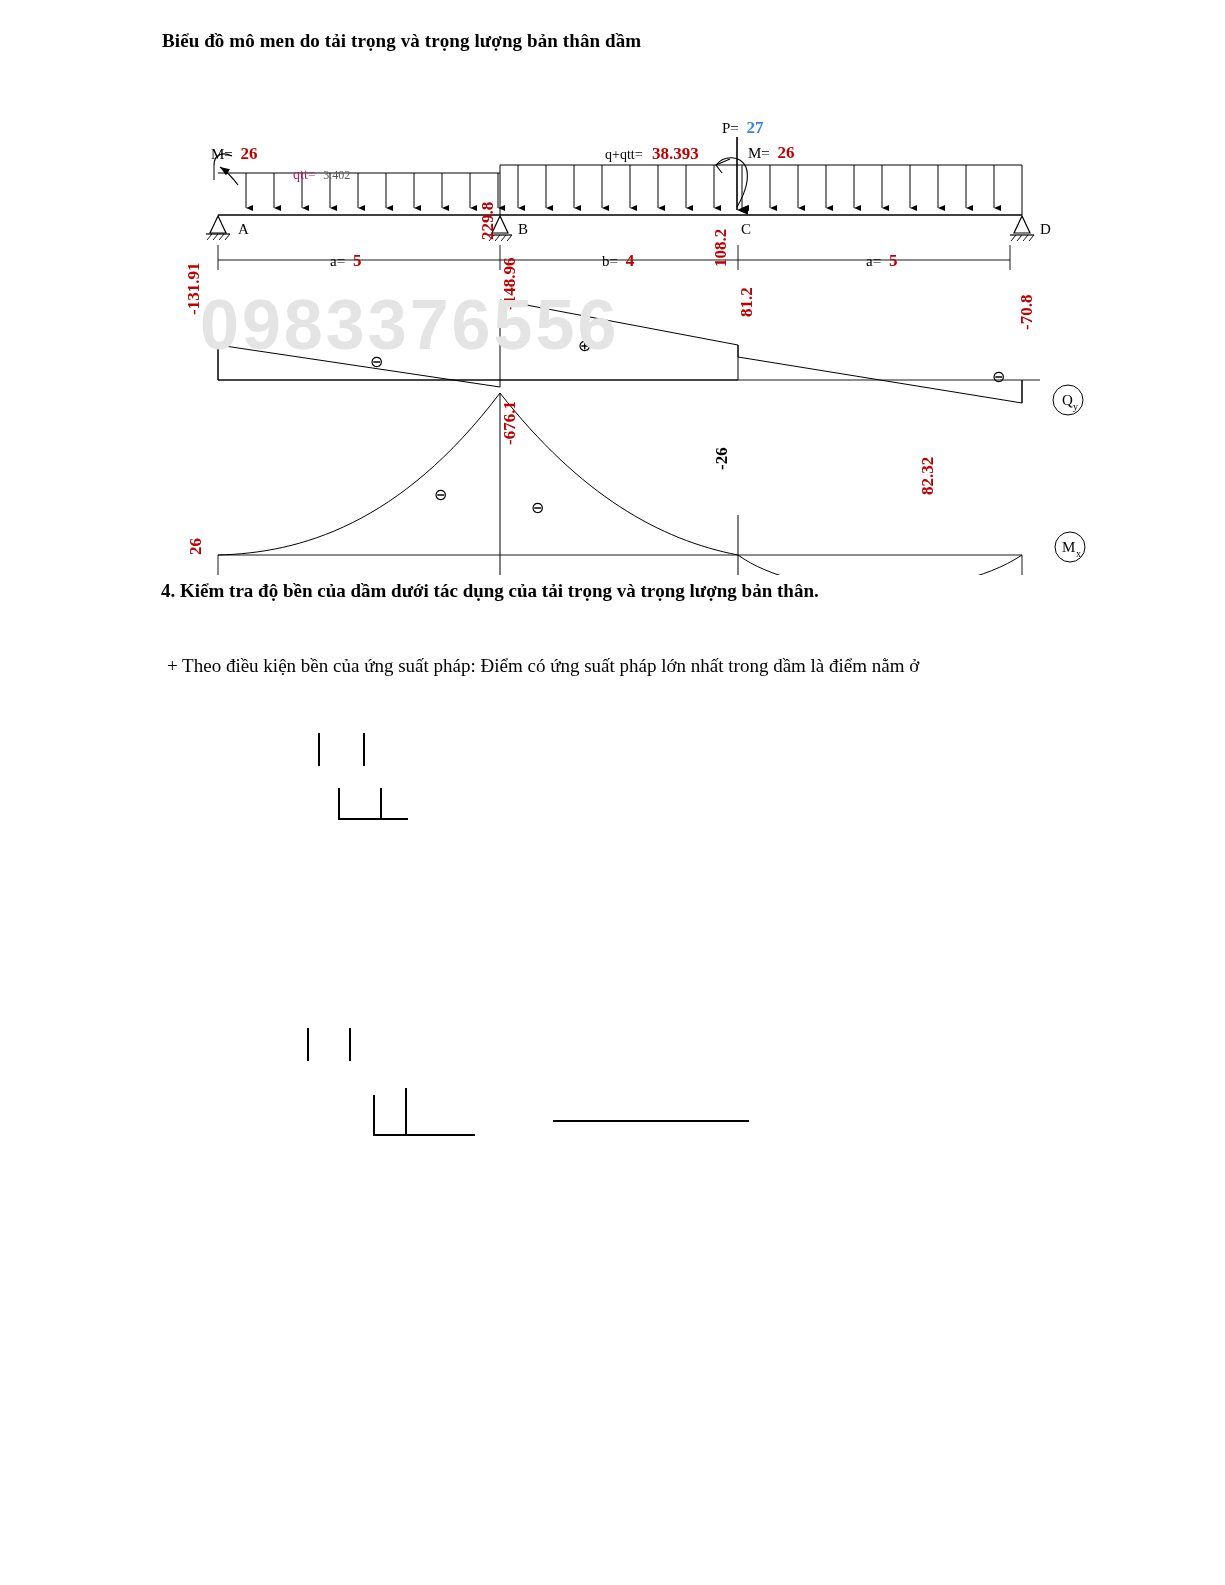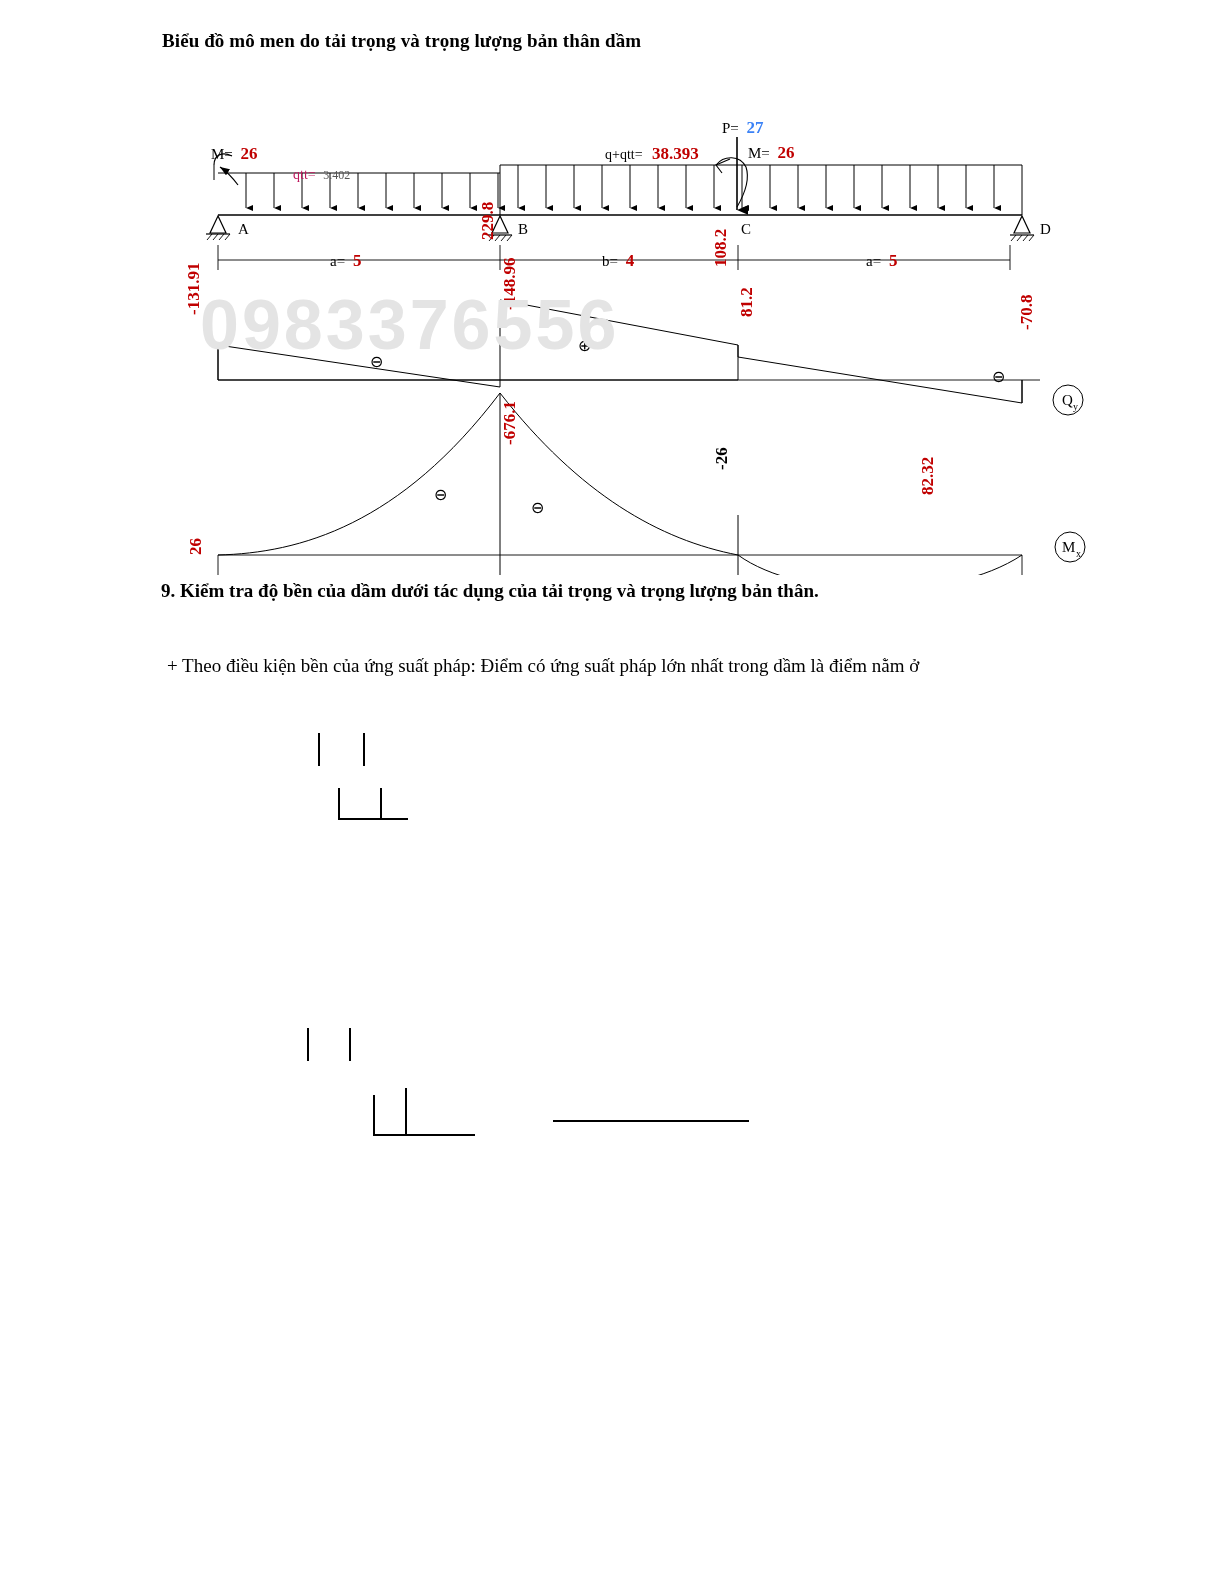--- a/index.html
+++ b/index.html
@@ -288,21 +288,21 @@
 
     <div style="position:absolute;left:186px;top:500px;width:60px;transform:rotate(-90deg);transform-origin:left top;color:#c00000;font-weight:bold;font-size:17px;">26</div>
     <div style="position:absolute;left:500px;top:390px;width:100px;transform:rotate(-90deg);transform-origin:left top;color:#c00000;font-weight:bold;font-size:17px;">-676.1</div>
     <div style="position:absolute;left:712px;top:415px;width:60px;transform:rotate(-90deg);transform-origin:left top;color:#000;font-weight:bold;font-size:17px;">-26</div>
     <div style="position:absolute;left:918px;top:440px;width:90px;transform:rotate(-90deg);transform-origin:left top;color:#c00000;font-weight:bold;font-size:17px;">82.32</div>
 
     <div style="position:absolute;left:434px;top:430px;font-size:16px;">⊖</div>
     <div style="position:absolute;left:531px;top:443px;font-size:16px;">⊖</div>
   </div>
 
-  <div class="section-head">9. Kiểm tra độ bền của dầm dưới tác dụng của tải trọng và trọng lượng bản thân.</div>
+  <div class="section-head">4. Kiểm tra độ bền của dầm dưới tác dụng của tải trọng và trọng lượng bản thân.</div>
   <div class="para2">+ Theo điều kiện bền của ứng suất pháp: Điểm có ứng suất pháp lớn nhất trong dầm là điểm nằm ở</div>
 
   <div class="stray" style="left:318px;top:733px;width:1.5px;height:33px;"></div>
   <div class="stray" style="left:363px;top:733px;width:1.5px;height:33px;"></div>
   <div class="stray" style="left:338px;top:788px;width:1.5px;height:30px;"></div>
   <div class="stray" style="left:380px;top:788px;width:1.5px;height:30px;"></div>
   <div class="stray" style="left:338px;top:818px;width:70px;height:1.5px;"></div>
 
   <div class="stray" style="left:307px;top:1028px;width:1.5px;height:33px;"></div>
   <div class="stray" style="left:349px;top:1028px;width:1.5px;height:33px;"></div>

